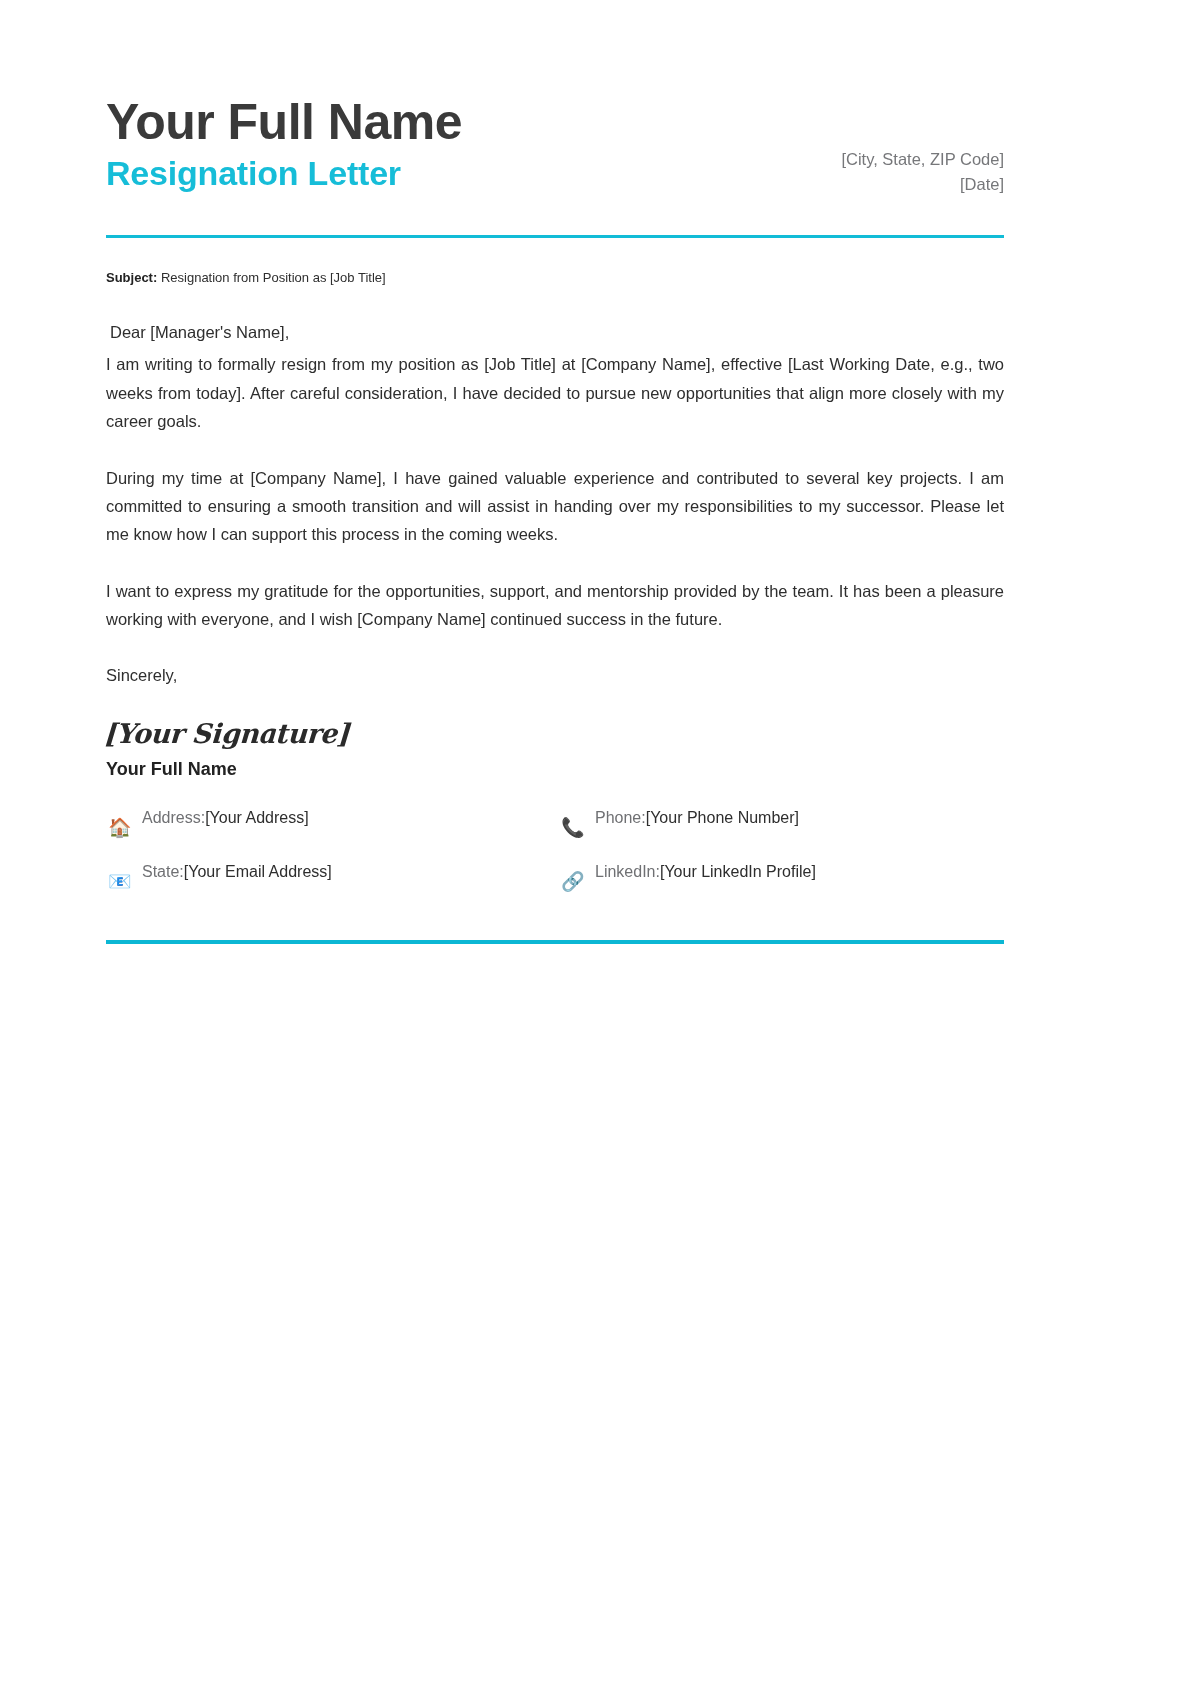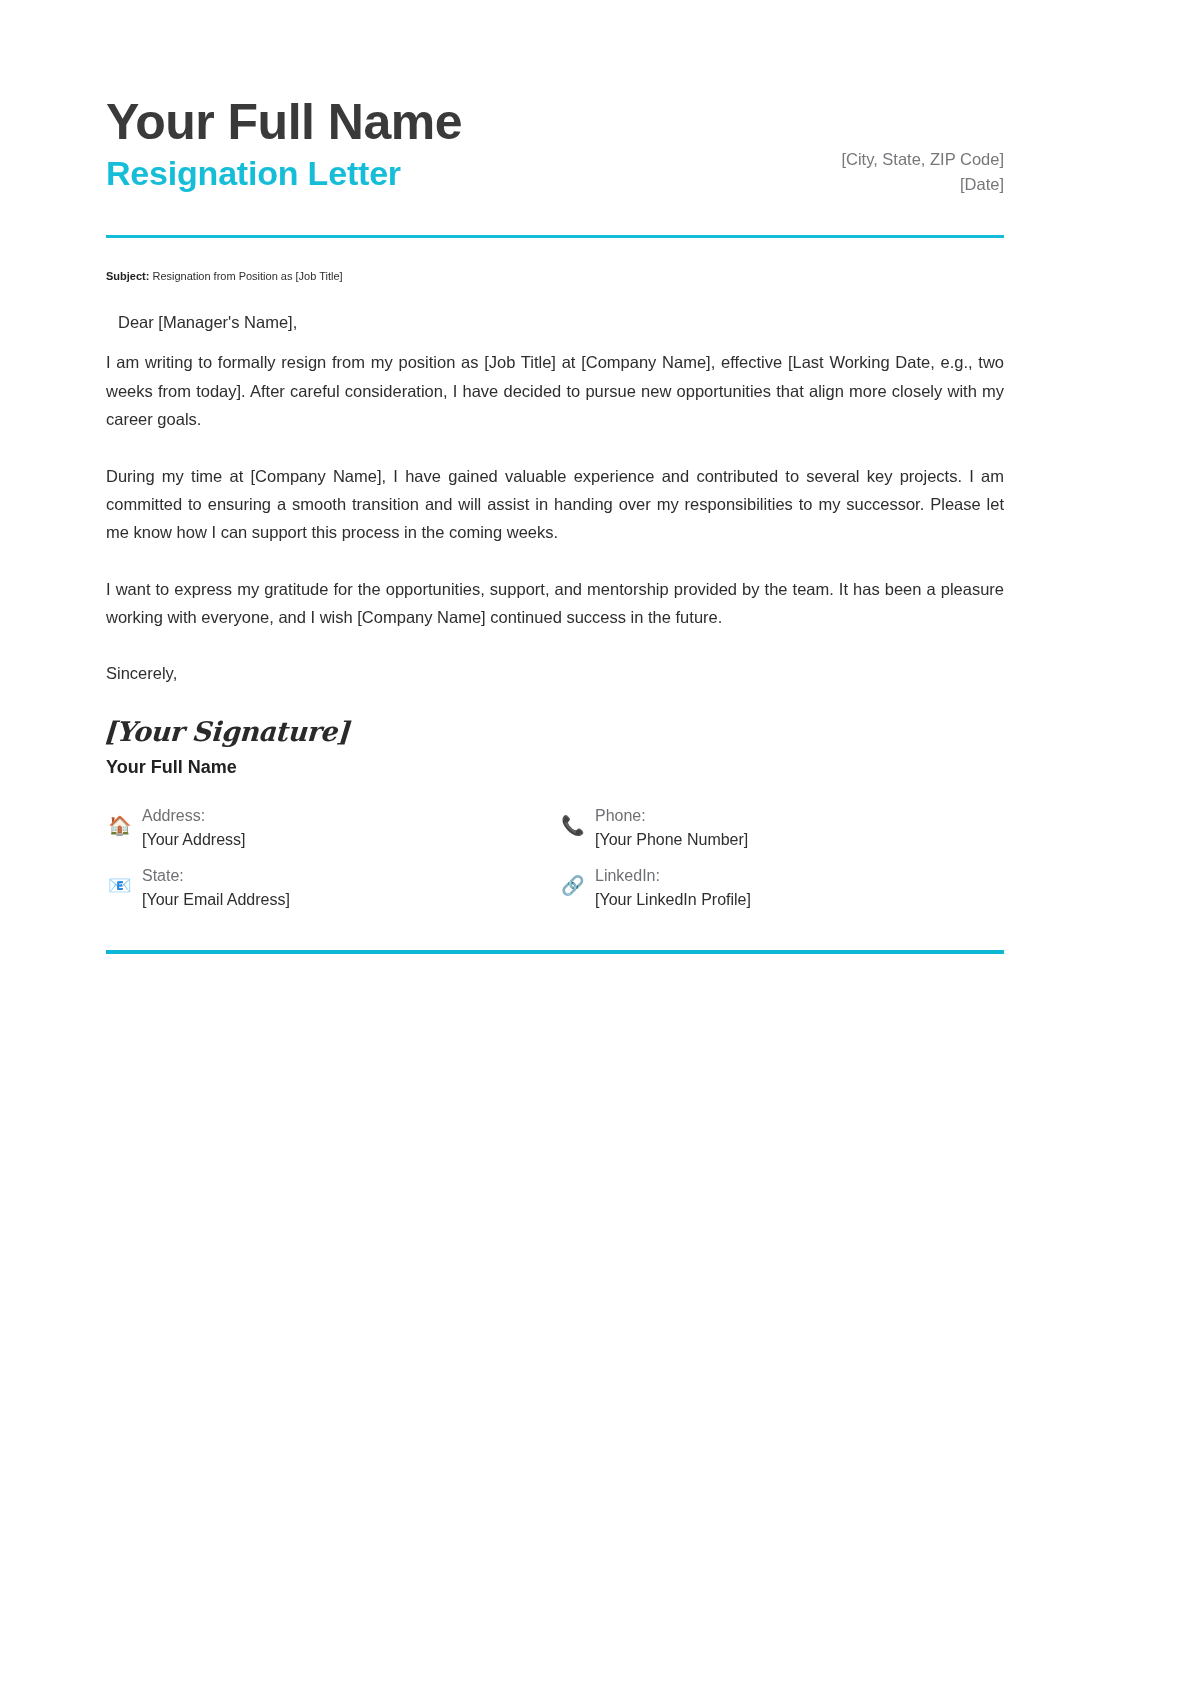--- a/index.html
+++ b/index.html
@@ -83,43 +83,43 @@
     height: 4px;
     background: #0cb7d4;
     width: 100%;
   }
 
   
   .body-area {
     padding-top: 30px;
   }
   .subject-line {
-    font-size: 11px;
+    font-size: 13px;
     color: #2e2e2e;
     line-height: 1.5;
-    margin-bottom: 24px;
+    margin-bottom: 31px;
   }
   .subject-label {
     font-weight: bold;
     color: #222222;
   }
   p.para {
     font-size: 16.5px;
     color: #2e2e2e;
     line-height: 1.72;
     text-align: justify;
     margin: 0 0 28px 0;
   }
   p.para.tight {
   }
   .salutation {
     font-size: 16.5px;
     color: #2e2e2e;
     line-height: 1.72;
-    margin: 12px;
+    margin: 4px;
     text-align: left;
   }
   .closing {
     font-size: 16.5px;
     color: #2e2e2e;
     line-height: 1.72;
     margin: 0 0 6px 0;
   }
 
   
@@ -162,22 +162,23 @@
     height: 40px;
     display: flex;
     align-items: center;
     justify-content: center;
     font-size: 19px;
     line-height: 1;
     margin-top: 2px;
   }
   .contact-text {
     display: flex;
-    flex-direction: column;
+    flex-direction: row;
     line-height: 1.5;
+    align-items: center;
   }
   .contact-label {
     font-size: 16px;
     color: #6f7073;
   }
   .contact-value {
     font-size: 16px;
     color: #2e2e2e;
   }
 </style>

